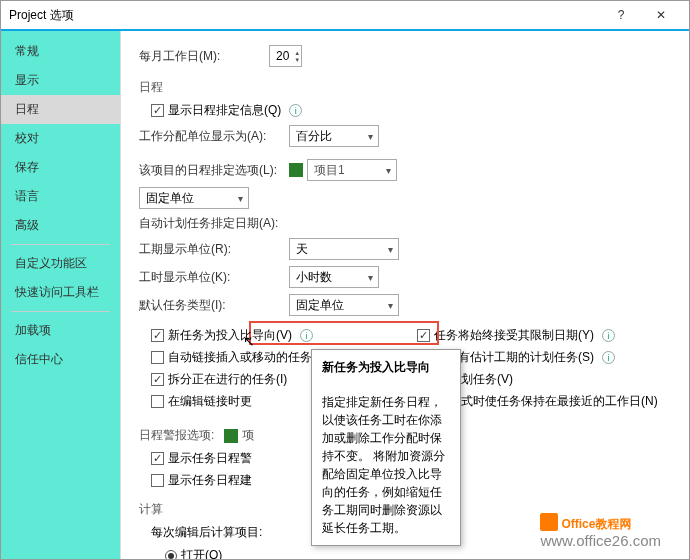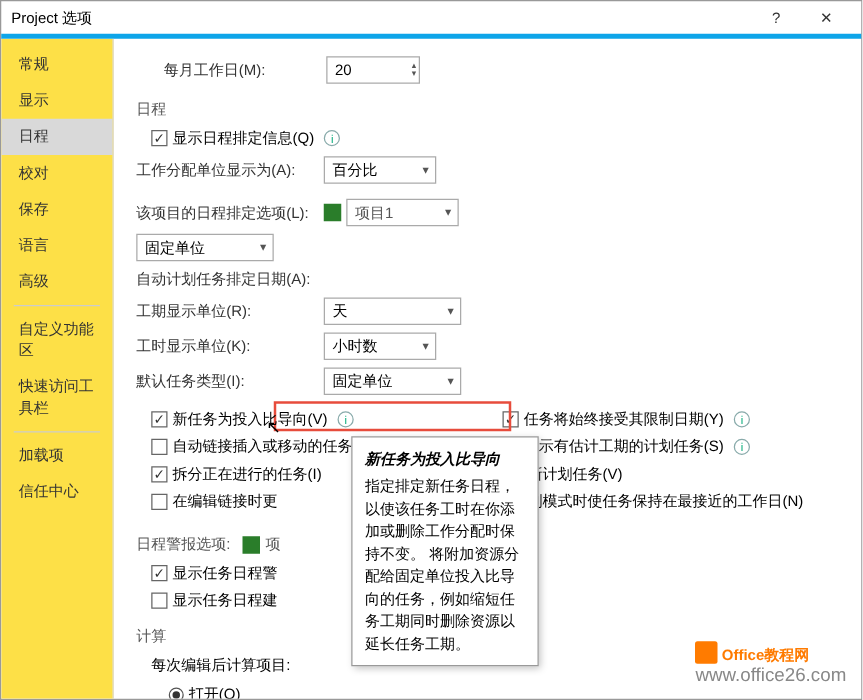--- a/index.html
+++ b/index.html
@@ -1,47 +1,47 @@
 <!DOCTYPE html>
 <html><head>
 <meta charset="utf-8">
 <style>
   * { box-sizing: border-box; margin: 0; padding: 0; font-family: "Microsoft YaHei", "SimSun", sans-serif; font-size: 12px; }
   body { background: #fff; }
   .window { width: 690px; height: 560px; border: 1px solid #999; position: relative; display: flex; flex-direction: column; }
-  .titlebar { height: 30px; display: flex; align-items: center; padding: 0 8px; border-bottom: 4px solid #0ea5e9; }
+  .titlebar { height: 30px; display: flex; align-items: center; padding: 0 8px; border-bottom: 2px solid #0ea5e9; }
   .titlebar .title { flex: 1; }
   .titlebar .btn { width: 40px; text-align: center; color: #333; }
   .body { flex: 1; display: flex; overflow: hidden; }
-  .sidebar { width: 90px; background: #fde047; border-right: 1px solid #ddd; padding-top: 6px; }
+  .sidebar { width: 120px; background: #5eead4; border-right: 1px solid #ddd; padding-top: 6px; }
   .sidebar .item { padding: 6px 14px; cursor: pointer; color: #333; }
   .sidebar .item.selected { background: #d9d9d9; }
   .sidebar .sep { height: 1px; background: #ccc; margin: 4px 10px; }
   .content { flex: 1; padding: 8px 18px; position: relative; overflow: hidden; }
   .row { display: flex; align-items: center; margin: 6px 0; }
-  .row .lab { width: 130px; color: #333; margin-left: 22px; }
+  .row .lab { width: 130px; color: #333; }
   .row .lab-w { width: 150px; color: #333; }
   .section-head { color: #555; margin-top: 12px; margin-bottom: 6px; font-weight: 500; }
   .select { border: 1px solid #aaa; height: 22px; display: flex; align-items: center; padding: 0 6px; min-width: 90px; background: #fff; position: relative; }
   .select::after { content: "▾"; position: absolute; right: 5px; color: #555; font-size: 10px; }
-  .spinner { border: 1px solid #aaa; height: 22px; display: flex; align-items: center; padding: 0 6px; width: 75px; background: #fff; position: relative; }
+  .spinner { border: 1px solid #aaa; height: 22px; display: flex; align-items: center; padding: 0 6px; width: 33px; background: #fff; position: relative; }
   .spinner::after { content: "▴\A▾"; white-space: pre; position: absolute; right: 2px; font-size: 7px; line-height: 7px; color: #555; }
   .checkbox { display: flex; align-items: center; gap: 4px; margin: 5px 12px; }
   .checkbox .box { width: 13px; height: 13px; border: 1px solid #666; display: flex; align-items: center; justify-content: center; background: #fff; flex-shrink: 0; }
   .checkbox .box.checked::after { content: "✓"; font-size: 11px; color: #333; }
   .radio-dot { width: 12px; height: 12px; border: 1px solid #555; border-radius: 50%; display: inline-flex; align-items: center; justify-content: center; margin-right: 4px; }
   .radio-dot.on::after { content: ""; width: 6px; height: 6px; background: #333; border-radius: 50%; }
   .help { display: inline-flex; width: 13px; height: 13px; border: 1px solid #8aa; border-radius: 50%; align-items: center; justify-content: center; color: #0a7; font-size: 9px; margin-left: 4px; }
   .two-col { display: flex; }
   .two-col > div { flex: 1; }
   .highlight { border: 2px solid #e74c3c; padding: 2px 4px; position: absolute; }
   .tooltip { position: absolute; background: #fff; border: 1px solid #999; padding: 8px 10px; width: 150px; box-shadow: 2px 2px 6px rgba(0,0,0,0.25); z-index: 10; line-height: 1.5; }
-  .tooltip .tt-title { font-weight: bold; margin-bottom: 4px; font-style: italic; }
+  .tooltip .tt-title { font-weight: bold; margin-bottom: 17px; }
   .green-icon { width: 14px; height: 14px; background: #2a7d2a; display: inline-block; margin-right: 4px; vertical-align: middle; }
-  .watermark { position: absolute; right: 12px; bottom: 10px; font-size: 22px; font-weight: bold; color: #ff7b00; }
+  .watermark { position: absolute; right: 28px; bottom: 10px; font-size: 22px; font-weight: bold; color: #ff7b00; }
   .watermark .dom { color: #888; font-size: 15px; font-weight: normal; display: block; margin-top: -2px; }
   .logo-sq { display:inline-block; width:18px; height:18px; background:#ff7b00; vertical-align:middle; margin-right:3px; border-radius:2px;}
   .cursor { position:absolute; font-size:14px; color:#000; }
 </style>
 </head>
 <body>
 
 <div class="window">
   <div class="titlebar">
     <span class="title">Project 选项</span>

